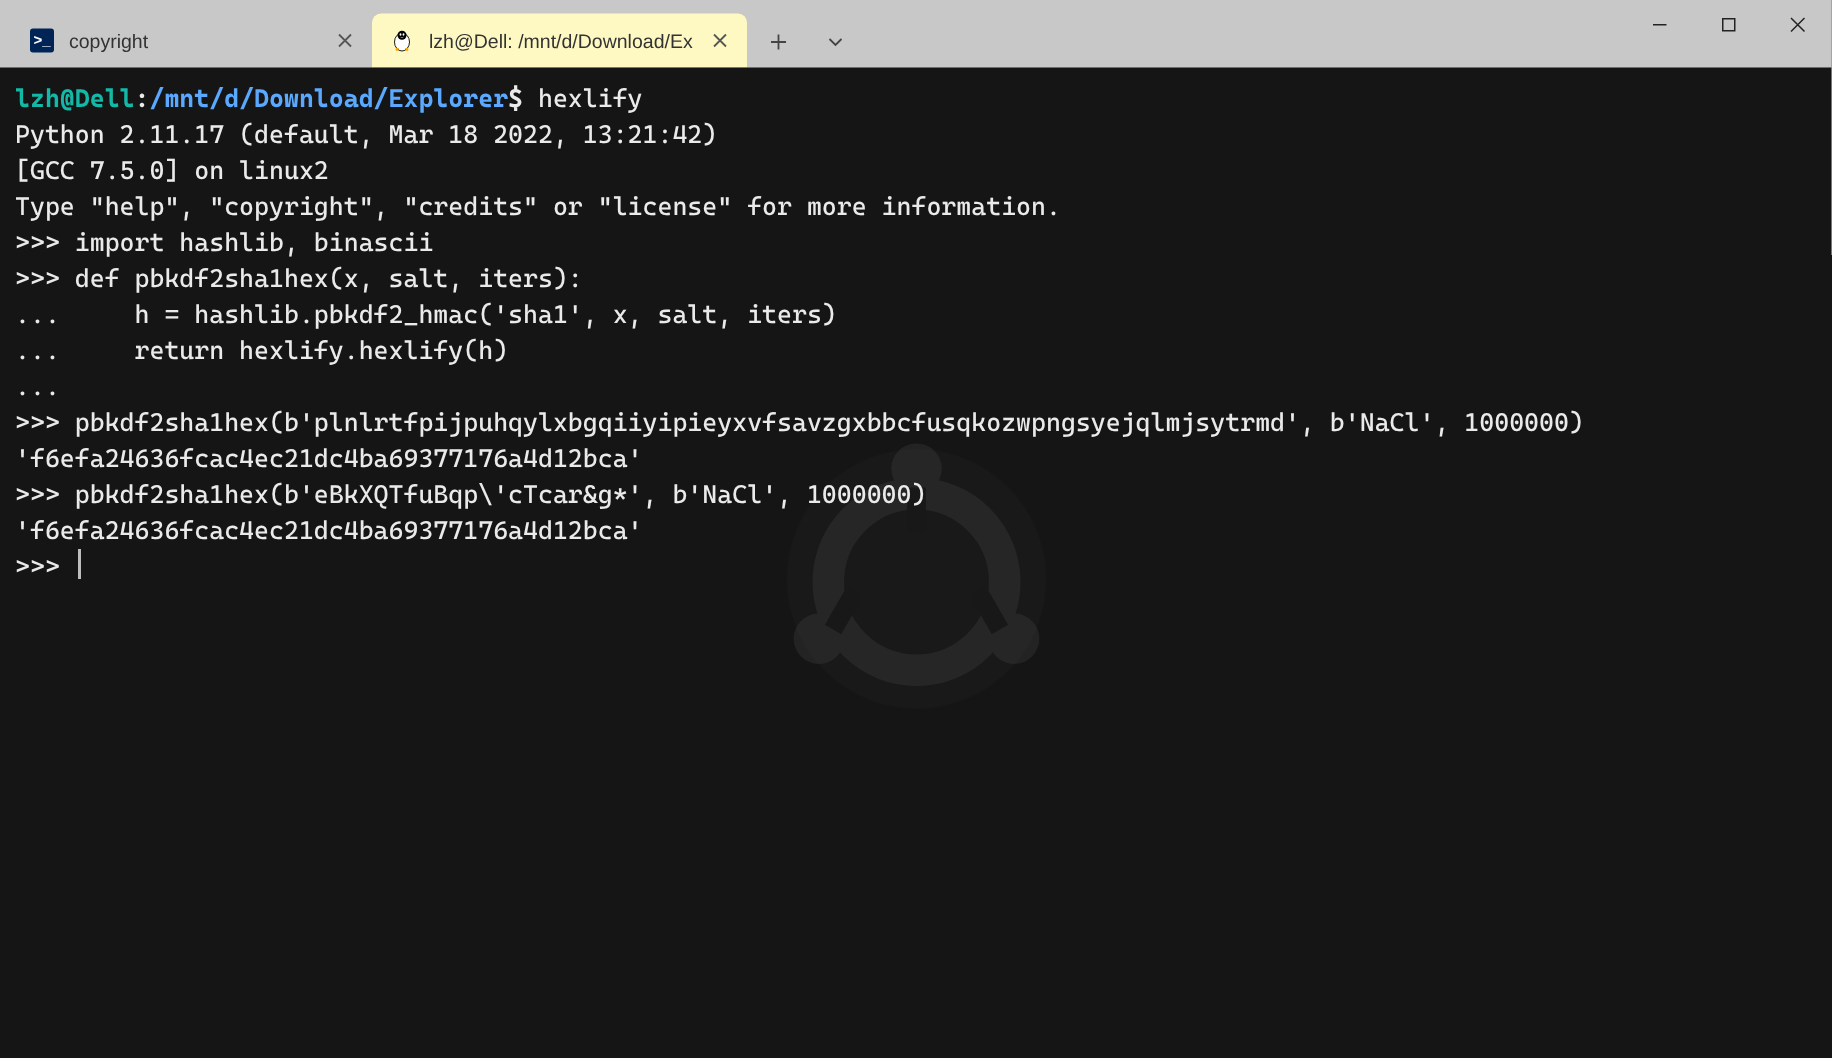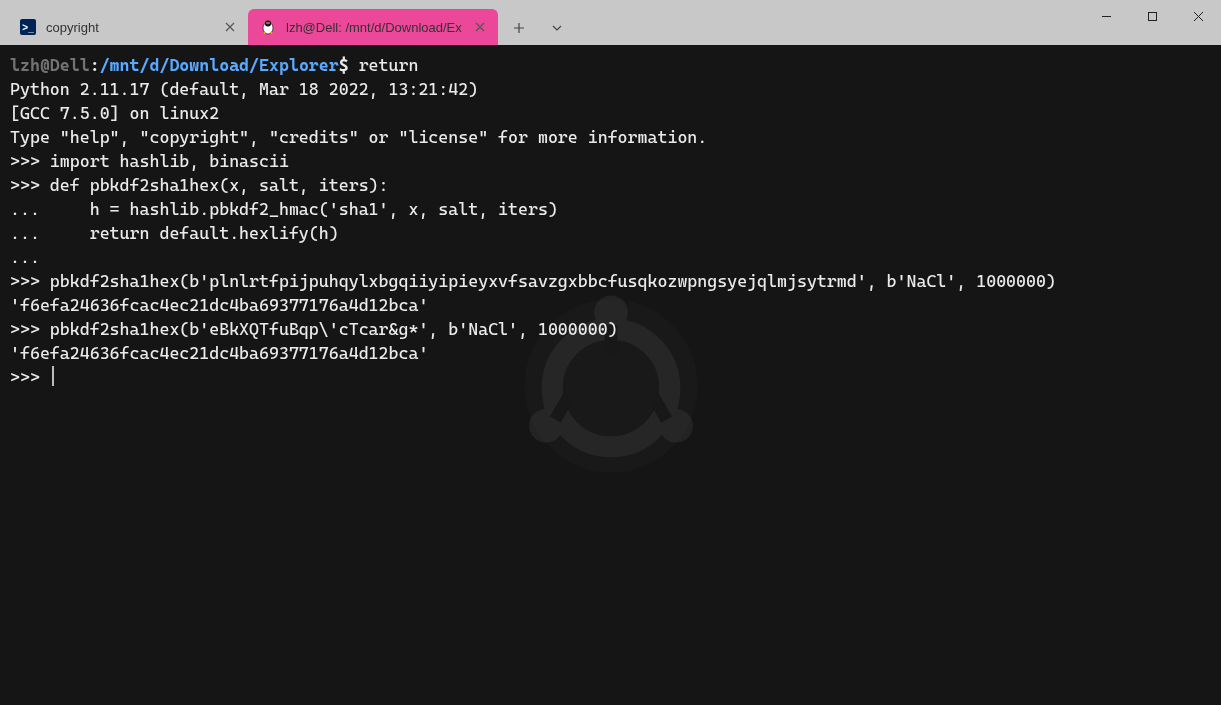--- a/index.html
+++ b/index.html
@@ -6,21 +6,21 @@
   html, body { width: 1221px; height: 705px; overflow: hidden; font-family: "Segoe UI", sans-serif; }
   .window { width: 1221px; height: 705px; background: #c8c8c8; display: flex; flex-direction: column; }
   .titlebar { height: 45px; background: #c8c8c8; display: flex; align-items: flex-end; position: relative; }
   .tabs { display: flex; align-items: flex-end; height: 45px; padding-left: 8px; }
   .tab {
     display: flex; align-items: center; height: 36px; padding: 0 10px 0 12px;
     min-width: 240px; max-width: 300px; border-radius: 6px 6px 0 0; position: relative;
     font-size: 13px; color: #333; gap: 10px; cursor: default;
   }
   .tab.inactive { background: transparent; }
-  .tab.active { background: #ec4899; }
+  .tab.active { background: #fef9c3; }
   .tab .tab-icon { width: 16px; height: 16px; display: inline-flex; align-items: center; justify-content: center; }
   .tab .tab-title { flex: 1; white-space: nowrap; overflow: hidden; text-overflow: ellipsis; }
   .tab .tab-close { width: 16px; height: 16px; display: inline-flex; align-items: center; justify-content: center; color: #555; }
   .tab .tab-close svg { width: 10px; height: 10px; }
   .newtab-btn, .dropdown-btn {
     width: 34px; height: 34px; display: inline-flex; align-items: center; justify-content: center;
     color: #444; margin-left: 4px; border-radius: 4px;
   }
   .win-controls { position: absolute; right: 0; top: 0; height: 40px; display: flex; }
   .win-btn { width: 46px; height: 32px; display: inline-flex; align-items: center; justify-content: center; color: #222; }
@@ -40,21 +40,21 @@
       -65px -20px 0 -90px rgba(120,120,120,0.14),
       15px 70px 0 -90px rgba(120,120,120,0.14);
     opacity: 0.35;
     pointer-events: none;
   }
   .ubuntu-logo {
     position: absolute; left: 50%; top: 52%; transform: translate(-50%,-50%);
     opacity: 0.12; pointer-events: none;
   }
   .term-content { position: relative; white-space: pre-wrap; word-break: break-all; }
-  .c-user { color: #737373; font-weight: bold; margin-top: 32px; }
+  .c-user { color: #14b8a6; font-weight: bold; margin-top: 32px; }
   .c-path { color: #5aa9ff; font-weight: bold; }
   .c-white { color: #eaeaea; font-weight: bold; }
   .c-plain { color: #eaeaea; }
   .cursor {
     display: inline-block; width: 2px; height: 20px; background: #bdbdbd; vertical-align: -3px;
     margin-left: 2px;
   }
   .ps-icon { background: #012456; color: #fff; width:16px; height:16px; display:inline-flex;align-items:center;justify-content:center;border-radius:2px;font-size:10px;font-weight:bold;}
 </style>
 </head>
@@ -132,28 +132,28 @@
     <svg class="ubuntu-logo" width="210" height="210" viewBox="0 0 100 100">
       <circle cx="50" cy="50" r="28" fill="none" stroke="#888" stroke-width="10"></circle>
       <circle cx="50" cy="14" r="8" fill="#888"></circle>
       <circle cx="81" cy="68" r="8" fill="#888"></circle>
       <circle cx="19" cy="68" r="8" fill="#888"></circle>
       <rect x="47" y="20" width="6" height="14" fill="#151516"></rect>
       <rect x="66" y="56" width="14" height="6" transform="rotate(60 73 59)" fill="#151516"></rect>
       <rect x="20" y="56" width="14" height="6" transform="rotate(-60 27 59)" fill="#151516"></rect>
     </svg>
 
-    <div class="term-content"><span class="c-user">lzh@Dell</span><span class="c-white">:</span><span class="c-path">/mnt/d/Download/Explorer</span><span class="c-white">$ </span><span class="c-plain">return</span>
+    <div class="term-content"><span class="c-user">lzh@Dell</span><span class="c-white">:</span><span class="c-path">/mnt/d/Download/Explorer</span><span class="c-white">$ </span><span class="c-plain">hexlify</span>
 <span class="c-plain">Python 2.11.17 (default, Mar 18 2022, 13:21:42)</span>
 <span class="c-plain">[GCC 7.5.0] on linux2</span>
 <span class="c-plain">Type "help", "copyright", "credits" or "license" for more information.</span>
 <span class="c-plain">&gt;&gt;&gt; import hashlib, binascii</span>
 <span class="c-plain">&gt;&gt;&gt; def pbkdf2sha1hex(x, salt, iters):</span>
 <span class="c-plain">...     h = hashlib.pbkdf2_hmac('sha1', x, salt, iters)</span>
-<span class="c-plain">...     return default.hexlify(h)</span>
+<span class="c-plain">...     return hexlify.hexlify(h)</span>
 <span class="c-plain">...</span>
 <span class="c-plain">&gt;&gt;&gt; pbkdf2sha1hex(b'plnlrtfpijpuhqylxbgqiiyipieyxvfsavzgxbbcfusqkozwpngsyejqlmjsytrmd', b'NaCl', 1000000)</span>
 <span class="c-plain">'f6efa24636fcac4ec21dc4ba69377176a4d12bca'</span>
 <span class="c-plain">&gt;&gt;&gt; pbkdf2sha1hex(b'eBkXQTfuBqp\'cTcar&amp;g*', b'NaCl', 1000000)</span>
 <span class="c-plain">'f6efa24636fcac4ec21dc4ba69377176a4d12bca'</span>
 <span class="c-plain">&gt;&gt;&gt; </span><span class="cursor"></span></div>
   </div>
 
 </div>
 

